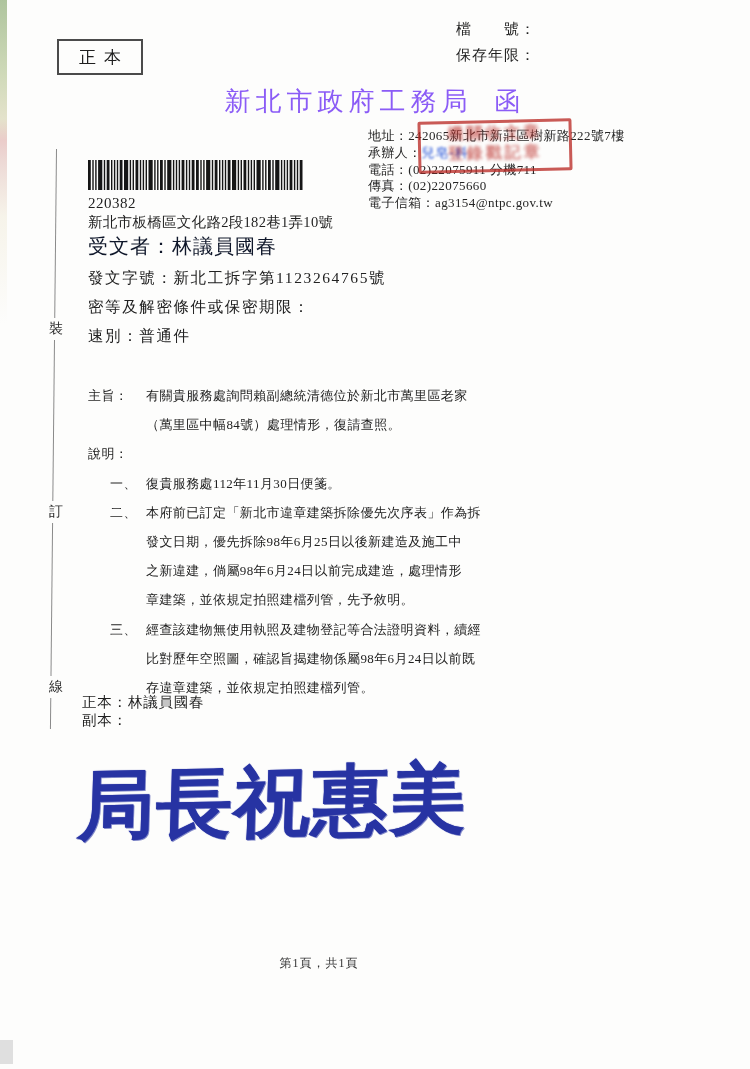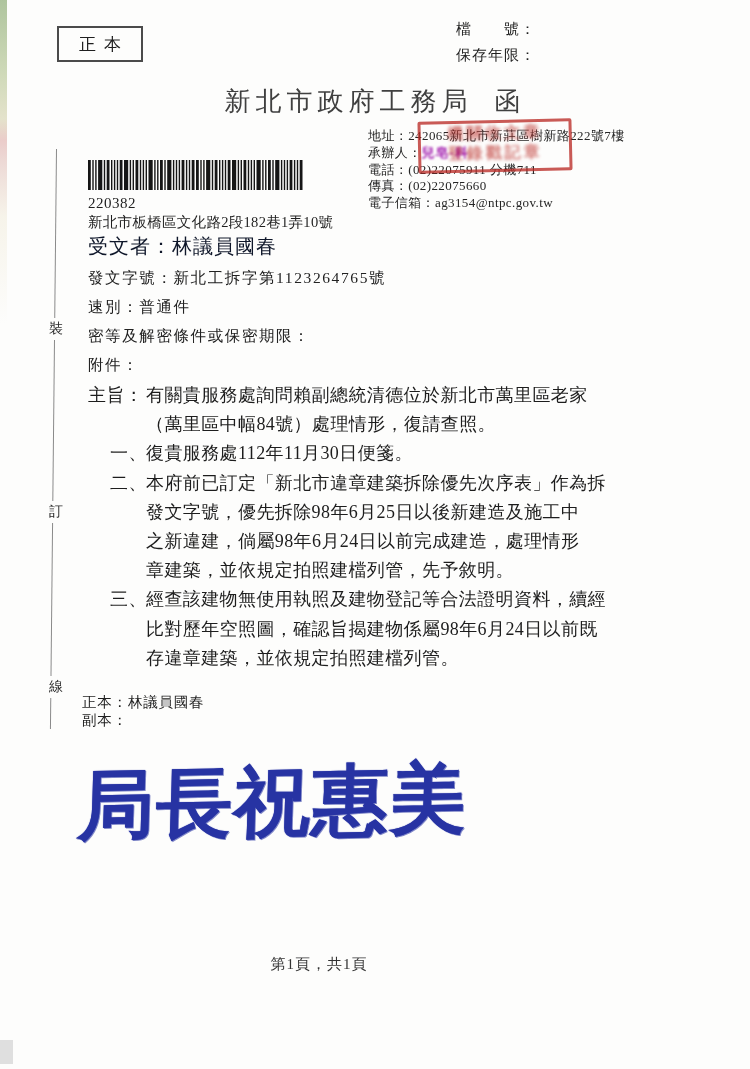--- a/index.html
+++ b/index.html
@@ -14,76 +14,76 @@
       rgba(110,150,80,.55) 0%,
       rgba(140,165,85,.40) 14%,
       rgba(175,170,100,.32) 22%,
       rgba(205,125,120,.38) 26%,
       rgba(200,135,125,.30) 30%,
       rgba(215,200,150,.18) 40%,
       rgba(255,255,255,0) 60%);}
   .corner-smudge{position:absolute;left:0;top:1040px;width:13px;height:24px;background:#c6c6c6;opacity:.55;}
 
   
-  .copy-box{position:absolute;left:57px;top:26px;width:74px;height:32px;
+  .copy-box{position:absolute;left:57px;top:39px;width:74px;height:32px;
     border:2px solid #4b4b4b;display:flex;align-items:center;justify-content:center;
     font-size:17px;letter-spacing:8px;padding-left:8px;}
 
   
   .fileno{position:absolute;left:456px;top:16px;font-size:15px;line-height:26px;letter-spacing:1px;}
   .fileno .jlbl{display:inline-block;width:64px;text-align:justify;text-align-last:justify;}
 
   
   .title{position:absolute;left:0;top:84px;width:750px;text-align:center;
-    font-size:26px;letter-spacing:5px;color:#404040;}
+    font-size:26px;letter-spacing:5px;color:#8b5cf6;}
   .title .gap{display:inline-block;width:22px;}
 
   
   .contact{position:absolute;left:368px;top:128px;font-size:13px;line-height:16.8px;
     letter-spacing:.4px;color:#252525;}
 
   
   .stamp{position:absolute;left:418px;top:120px;width:148px;height:46px;
     border:3px solid rgba(186,44,38,.78);transform:rotate(-1.3deg);border-radius:2px;
     overflow:hidden;}
   .stamp .noise{color:rgba(186,44,38,.62);filter:blur(1.4px);
     font-size:16px;letter-spacing:3px;line-height:20px;text-align:center;font-weight:bold;}
-  .officer-obscured{filter:blur(.9px);color:#a21caf;font-weight:bold;letter-spacing:1px;}
+  .officer-obscured{filter:blur(.9px);color:#1d4ed8;font-weight:normal;letter-spacing:1px;}
 
   
   .recipient{position:absolute;left:88px;top:160px;}
   .bc-num{font-size:15px;margin-top:1px;letter-spacing:.5px;}
   .rc-addr{font-size:14.5px;margin-top:1px;letter-spacing:.3px;}
   .rc-line{font-size:20px;margin-top:1px;letter-spacing:1px;color:#0f172a;}
 
   
   .meta{position:absolute;left:88px;top:263px;font-size:15.5px;letter-spacing:1.6px;color:#222;}
   .meta .row{height:29px;line-height:29px;}
 
   
   .docbody{position:absolute;left:88px;top:381px;width:585px;
-    font-size:18px;line-height:29.2px;color:#1d1d1d;letter-spacing:.4px;}
+    font-size:13px;line-height:29.2px;color:#1d1d1d;letter-spacing:.4px;}
   .subject{display:flex;}
   .subject .lbl{flex:none;width:58px;}
   .items .item{display:flex;}
   .items .num{flex:none;width:36px;margin-left:22px;}
   .items .lines{flex:1;}
 
   
   .distribution{position:absolute;left:82px;top:694px;font-size:14.5px;line-height:17.5px;letter-spacing:.8px;}
 
   
   .signature{position:absolute;left:78px;top:752px;font-size:76px;font-weight:bold;
     color:#2733a3;letter-spacing:2px;white-space:nowrap;
     transform:rotate(-1.2deg) skewX(-3deg);
     text-shadow:0 0 1px #2733a3,1px 1px 0 rgba(39,51,163,.55);}
 
   
   .footer{position:absolute;left:0;top:955px;width:638px;text-align:center;
-    font-size:15px;letter-spacing:1px;color:#333;}
+    font-size:12px;letter-spacing:1px;color:#333;}
 
   
   .margin-line{position:absolute;left:56px;top:149px;width:1px;height:580px;
     background:#8a8a8a;transform:rotate(0.6deg);transform-origin:top center;}
   .margin-label{position:absolute;font-size:14px;color:#2c2c2c;background:#fdfdfc;
     padding:2px 0;left:46px;width:20px;text-align:center;}
   .ml-0{top:318px;} .ml-1{top:501px;} .ml-2{top:676px;}
 </style>
 </head>
 <body>
@@ -183,45 +183,45 @@
         <rect x="208.80000000000013" y="0" width="1.4" height="30" fill="#161616"></rect>
         <rect x="211.70000000000013" y="0" width="2.8" height="30" fill="#161616"></rect>
       </svg></div>
   <div class="bc-num">220382</div>
   <div class="rc-addr">新北市板橋區文化路2段182巷1弄10號</div>
   <div class="rc-line"><span>受文者：</span><span>林議員國春</span></div>
 </div>
 
 <div class="meta">
   <div class="row"><span>發文字號：</span><span>新北工拆字第1123264765號</span></div>
+  <div class="row"><span>密等及解密條件或保密期限：</span><span></span></div>
   <div class="row"><span>速別：</span><span>普通件</span></div>
-  <div class="row"><span>密等及解密條件或保密期限：</span><span></span></div>
-  <div class="row"><span>附件：</span><span></span></div>
 </div>
 
 <div class="docbody">
   <div class="subject">
     <span class="lbl">主旨：</span>
     <span class="lines">
       <div>有關貴服務處詢問賴副總統清德位於新北市萬里區老家</div>
       <div>（萬里區中幅84號）處理情形，復請查照。</div>
     </span>
   </div>
+  <div>說明：</div>
   <div class="items">
     <div class="item">
       <span class="num">一、</span>
       <span class="lines">
         <div>復貴服務處112年11月30日便箋。</div>
       </span>
     </div>
     <div class="item">
       <span class="num">二、</span>
       <span class="lines">
         <div>本府前已訂定「新北市違章建築拆除優先次序表」作為拆</div>
-        <div>發文字號，優先拆除98年6月25日以後新建造及施工中</div>
+        <div>發文日期，優先拆除98年6月25日以後新建造及施工中</div>
         <div>之新違建，倘屬98年6月24日以前完成建造，處理情形</div>
         <div>章建築，並依規定拍照建檔列管，先予敘明。</div>
       </span>
     </div>
     <div class="item">
       <span class="num">三、</span>
       <span class="lines">
         <div>經查該建物無使用執照及建物登記等合法證明資料，續經</div>
         <div>比對歷年空照圖，確認旨揭建物係屬98年6月24日以前既</div>
         <div>存違章建築，並依規定拍照建檔列管。</div>

